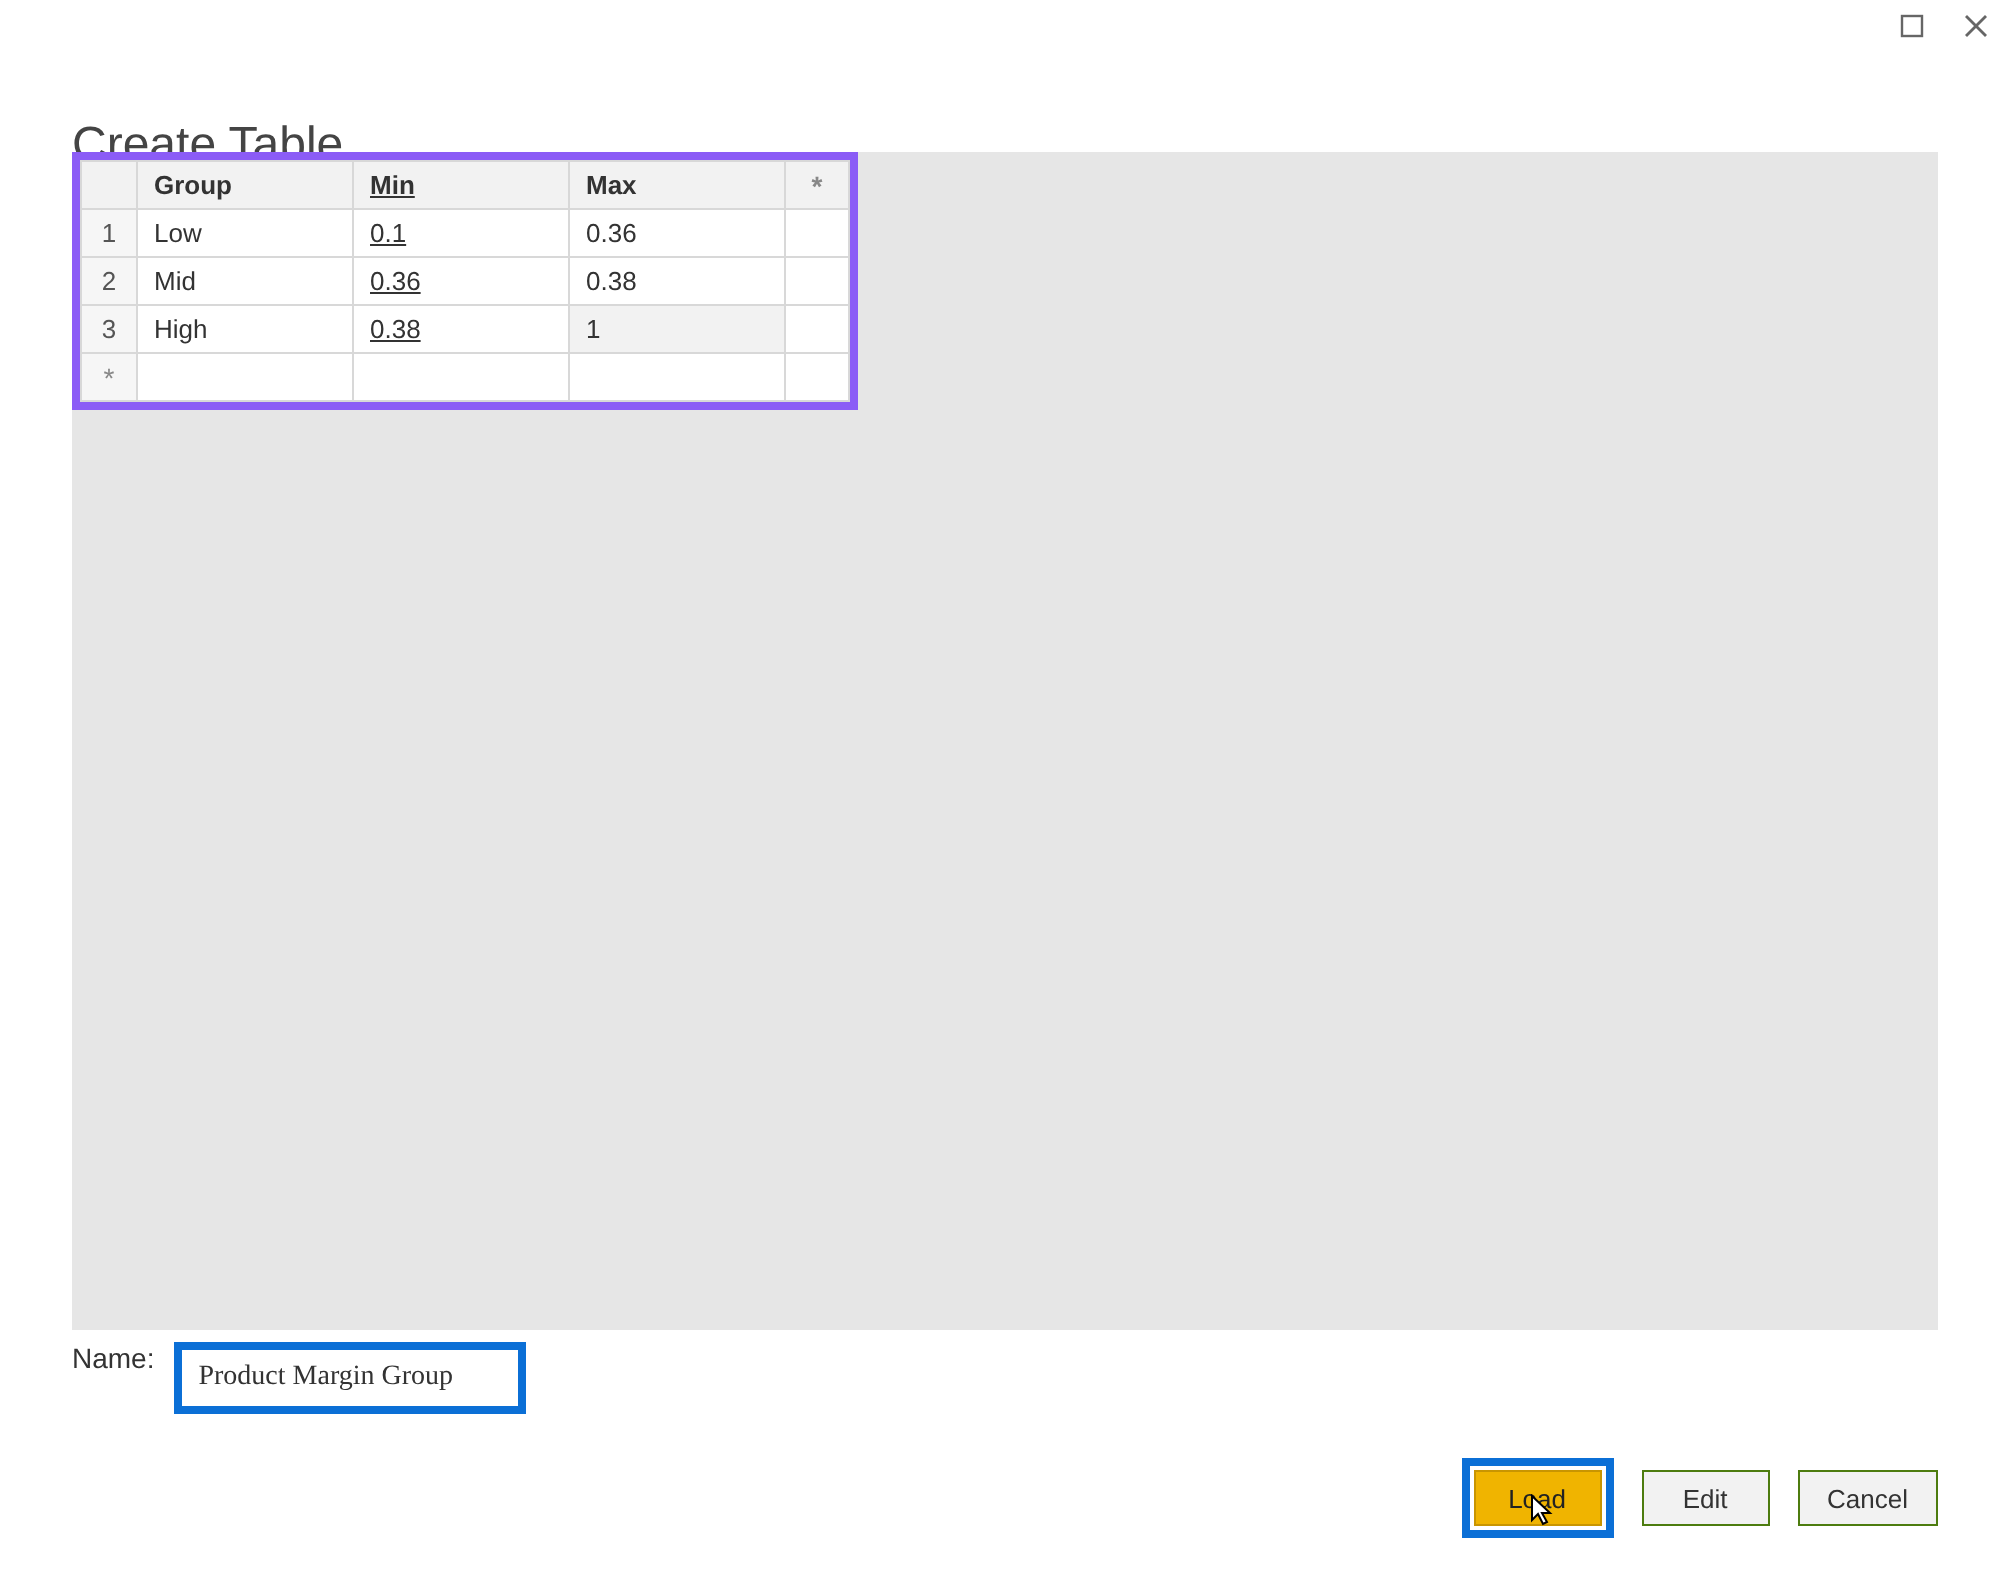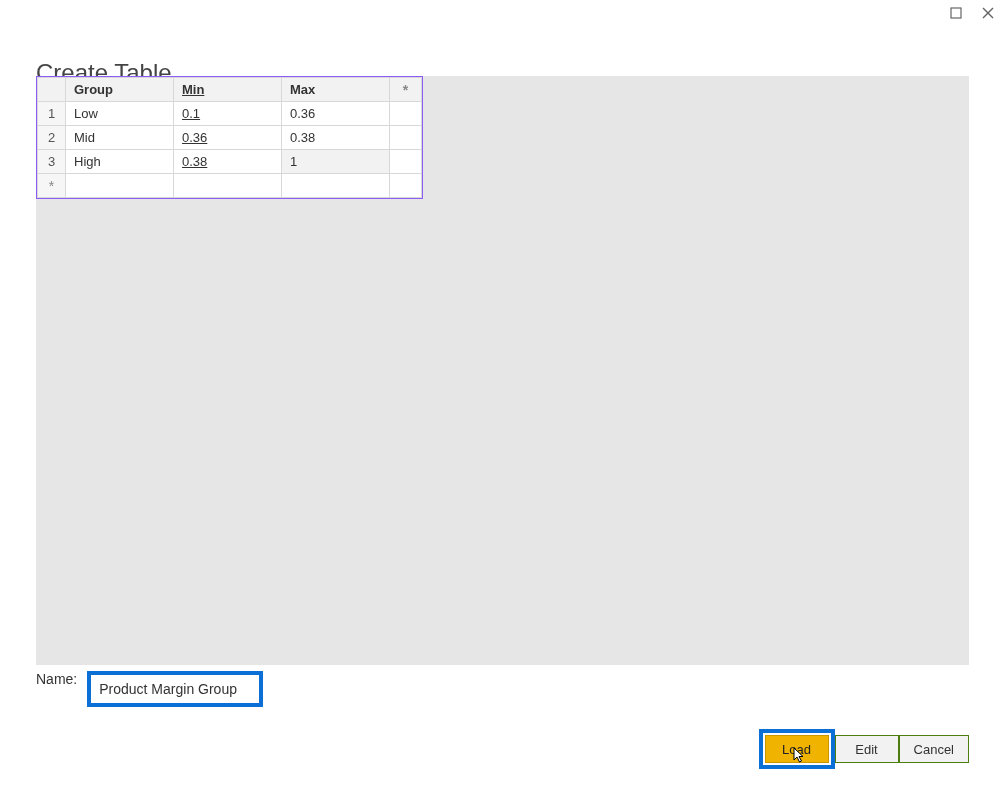--- a/index.html
+++ b/index.html
@@ -34,21 +34,21 @@
       left: 36px;
       font-size: 24px;
       font-weight: 300;
       color: #444;
       margin-top: 31px;
     }
     .grid-wrap {
       position: absolute;
       top: 76px;
       left: 36px;
-      border: 1px solid #8b5cf6;
+      border: 4px solid #8b5cf6;
       background: #0ea5e9;
     }
     table.data-grid {
       border-collapse: collapse;
       font-size: 13px;
     }
     table.data-grid th, table.data-grid td {
       border: 1px solid #d8d8d8;
       height: 24px;
       text-align: left;
@@ -101,29 +101,30 @@
       border: 4px solid #0b6fd6;
       padding: 2px;
     }
     .name-input {
       border: none;
       outline: none;
       font-size: 14px;
       padding: 4px 6px;
       width: 164px;
       color: #333;
-      font-family: Liberation Sans, sans-serif;
+      font-family: Liberation Serif, serif;
     }
 
     .button-row {
       position: absolute;
       right: 36px;
       bottom: 28px;
       display: flex;
       align-items: center;
+      gap: 14px;
     }
     .btn {
       min-width: 64px;
       height: 28px;
       padding: 0 14px;
       font-size: 13px;
       border: 1px solid #4d7c0f;
       background: #f2f2f2;
       color: #333;
       display: inline-flex;

